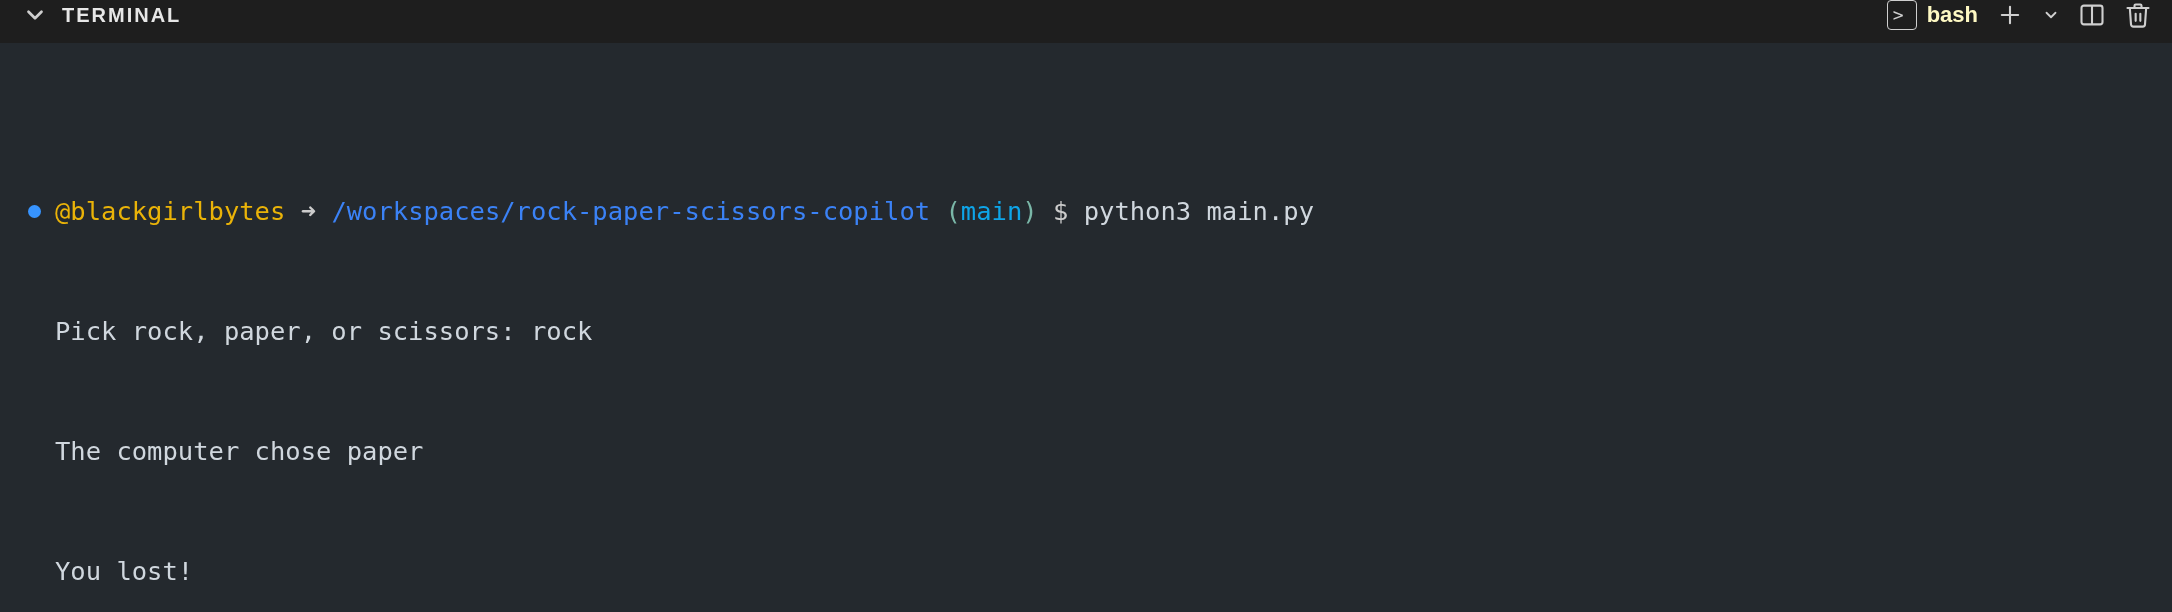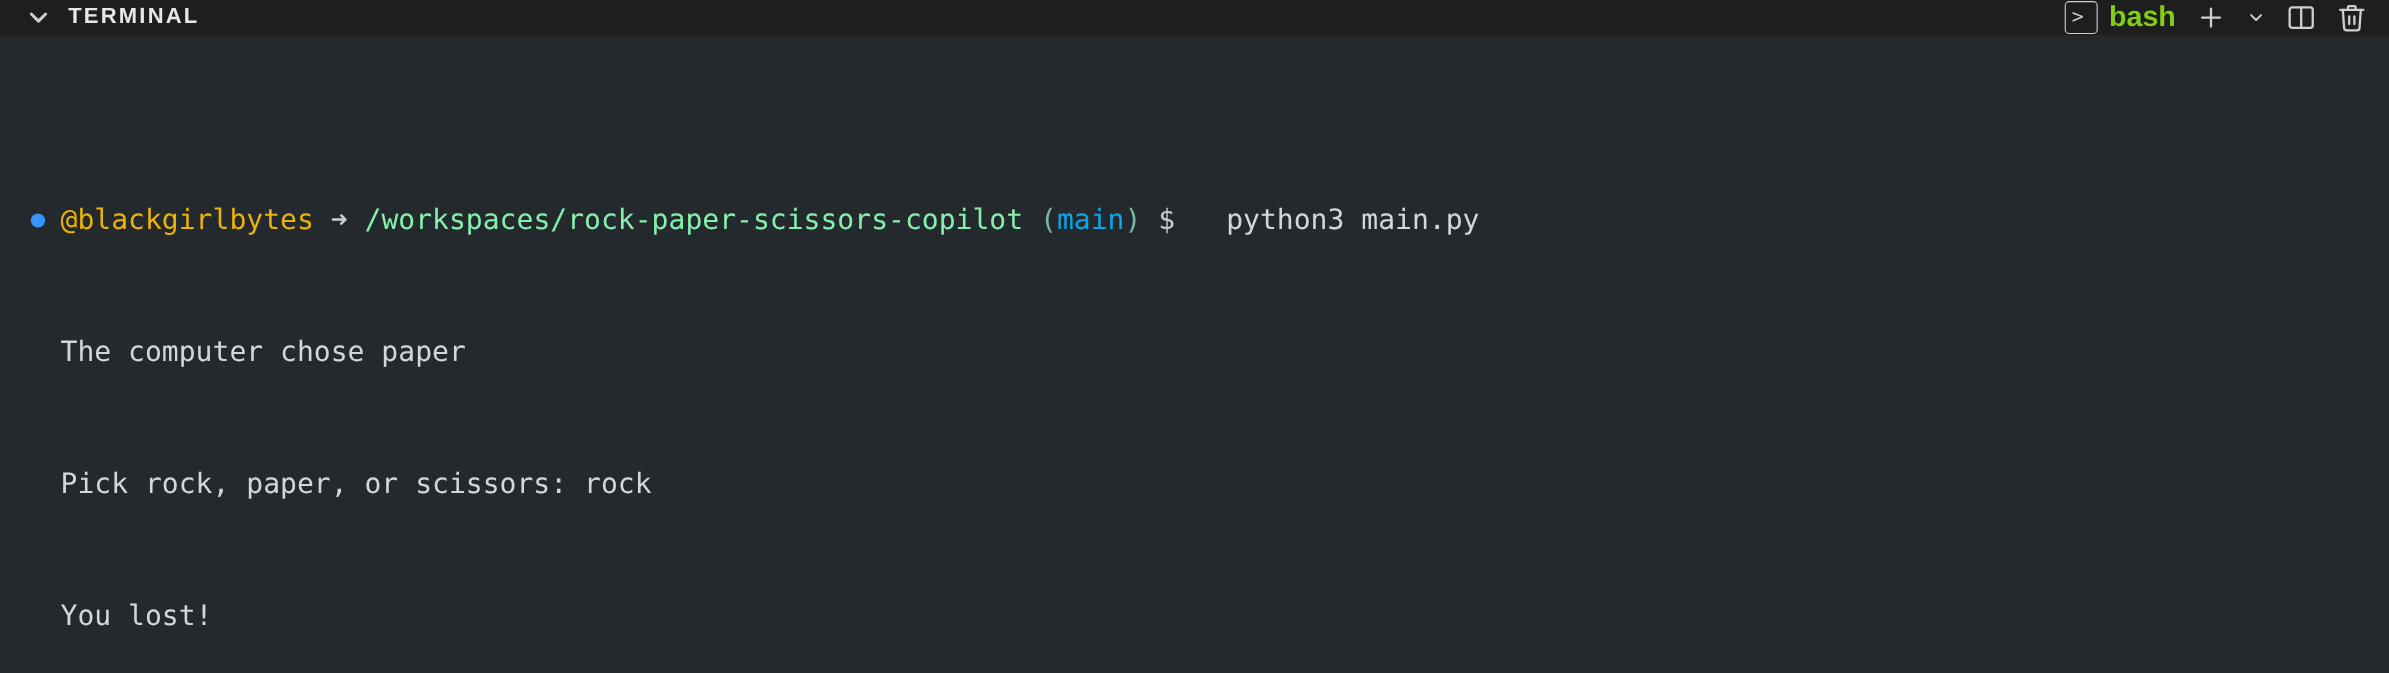--- a/index.html
+++ b/index.html
@@ -8,20 +8,21 @@
     height: 612px;
     background: #1e1e1e;
     font-family: ui-monospace, "SF Mono", Menlo, Consolas, monospace;
     color: #cccccc;
     overflow: hidden;
   }
   .panel {
     display: flex;
     flex-direction: column;
     height: 100%;
+    gap: 12px;
   }
   .header {
     height: 54px;
     background: #1e1e1e;
     display: flex;
     align-items: center;
     padding: 0 20px 0 22px;
     border-bottom: 1px solid #1e1e1e;
   }
   .header-left {
@@ -54,23 +55,23 @@
     border-radius: 4px;
     display: flex; align-items: center; justify-content: flex-start;
     padding-left: 5px;
     color: #cfcfcf;
   }
   .shell-icon span {
     font-size: 18px;
     line-height: 1;
   }
   .shell-name {
-    font-size: 26px;
+    font-size: 22px;
     font-weight: 700;
-    color: #84cc16;
+    color: #fef9c3;
     font-family: -apple-system, BlinkMacSystemFont, "Segoe UI", sans-serif;
   }
   .icon-btn {
     color: #cfcfcf;
     display: flex;
     align-items: center;
     justify-content: center;
     cursor: pointer;
   }
   .icon-btn svg { stroke: #cfcfcf; }
@@ -87,25 +88,25 @@
   .line { display: flex; align-items: center; }
   .bullet {
     width: 13px; height: 13px; border-radius: 50%;
     background: #3794ff;
     margin-right: 14px;
     flex-shrink: 0;
   }
   .indent { width: 27px; flex-shrink: 0; }
   .c-user { color: #eab308; }
   .c-arrow { color: #cccccc; }
-  .c-path { color: #86efac; }
+  .c-path { color: #3b82f6; }
   .c-paren { color: #7ab7a8; }
   .c-branch { color: #0ea5e9; font-weight: 500; }
   .c-dollar { color: #cccccc; }
-  .c-cmd { color: #d0d7de; margin-left: 31px; }
+  .c-cmd { color: #d0d7de; }
   .c-out { color: #d0d7de; }
 </style>
 </head>
 <body>
 
 <div class="panel">
 
   <div class="header">
     <div class="header-left">
       <span class="chev-icon icon-btn">
@@ -155,22 +156,22 @@
     
     <div class="line">
       <span class="bullet"></span>
       <span class="c-user">@blackgirlbytes</span><span> </span>
       <span class="c-arrow">➜</span><span> </span>
       <span class="c-path">/workspaces/rock-paper-scissors-copilot</span><span> </span>
       <span class="c-paren">(</span><span class="c-branch">main</span><span class="c-paren">)</span><span> </span>
       <span class="c-dollar">$</span><span> </span>
       <span class="c-cmd">python3 main.py</span>
     </div>
+    <div class="line"><span class="indent"></span><span class="c-out">Pick rock, paper, or scissors: rock</span></div>
     <div class="line"><span class="indent"></span><span class="c-out">The computer chose paper</span></div>
-    <div class="line"><span class="indent"></span><span class="c-out">Pick rock, paper, or scissors: rock</span></div>
     <div class="line"><span class="indent"></span><span class="c-out">You lost!</span></div>
 
     
     
     
     
     
 
     
     

